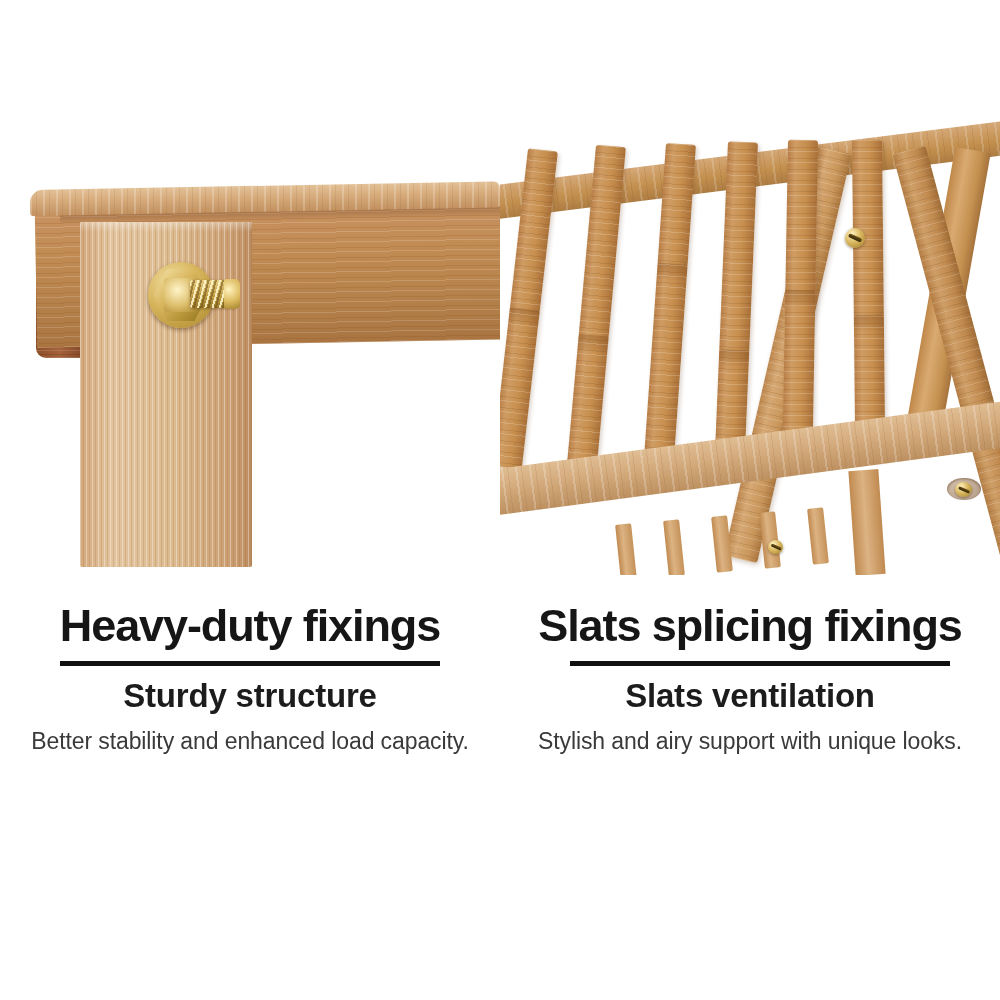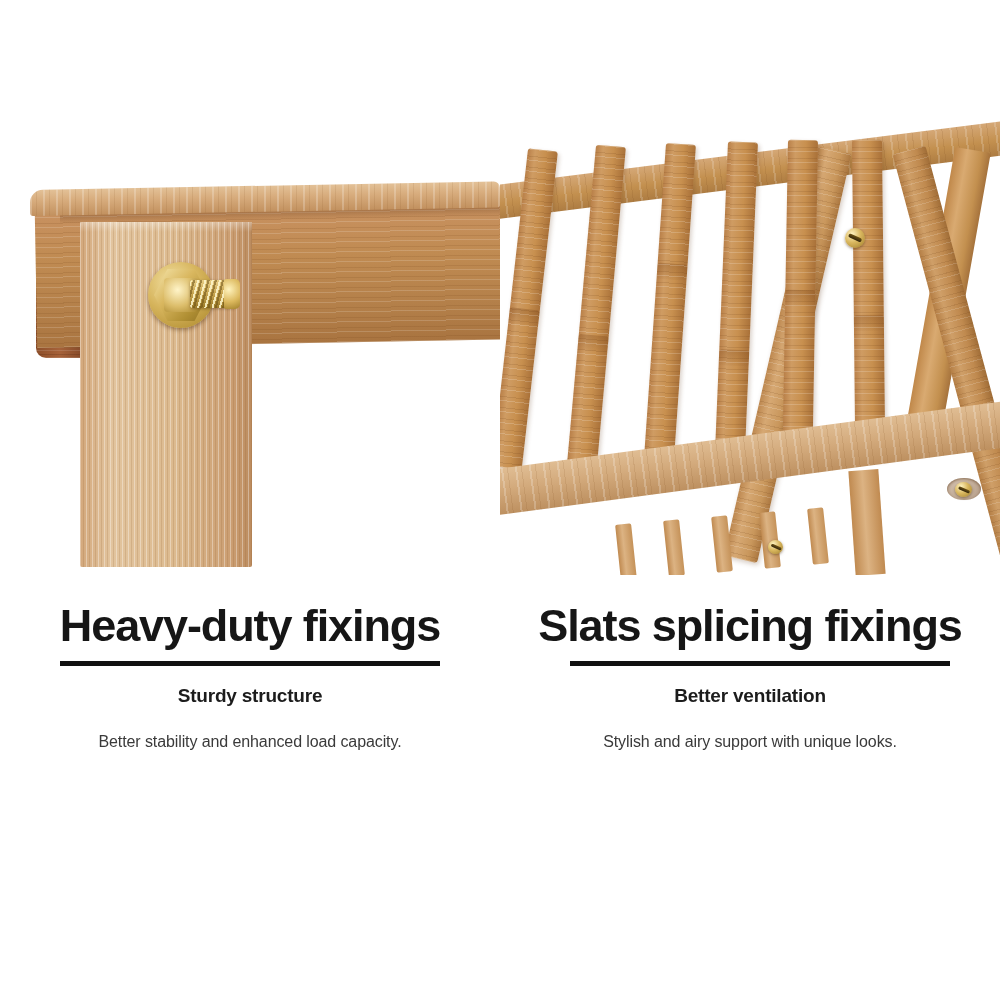--- a/index.html
+++ b/index.html
@@ -240,31 +240,31 @@
   .cap-rule{
     position:absolute;top:86px;height:5px;background:#111;
   }
   .cap-left .cap-rule{left:60px;width:380px;}
   .cap-right .cap-rule{left:70px;width:380px;}
 
   .cap-sub{
     position:absolute;top:102px;left:0;width:500px;
     font-family:"Liberation Sans", sans-serif;
     font-weight:bold;
-    font-size:19px;
+    font-size:33px;
     line-height:38px;
     letter-spacing:-.2px;
     color:#1c1c1c;
     text-align:center;
   }
   .cap-desc{
     position:absolute;top:150px;left:0;width:500px;
     font-family:"Liberation Sans", sans-serif;
     font-weight:normal;
-    font-size:16px;
+    font-size:23px;
     line-height:33px;
     letter-spacing:-.1px;
     color:#3a3a3a;
   }
 </style>
 </head>
 <body>
 
 <div class="page">
 
@@ -345,17 +345,17 @@
     <div class="cap-col cap-left">
       <h2 class="cap-title">Heavy-duty fixings</h2>
       <div class="cap-rule"></div>
       <div class="cap-sub">Sturdy structure</div>
       <div class="cap-desc">Better stability and enhanced load capacity.</div>
     </div>
 
     <div class="cap-col cap-right">
       <h2 class="cap-title">Slats splicing fixings</h2>
       <div class="cap-rule"></div>
-      <div class="cap-sub">Better ventilation</div>
+      <div class="cap-sub">Slats ventilation</div>
       <div class="cap-desc">Stylish and airy support with unique looks.</div>
     </div>
   </div>
 </div>
 
 </body></html>

